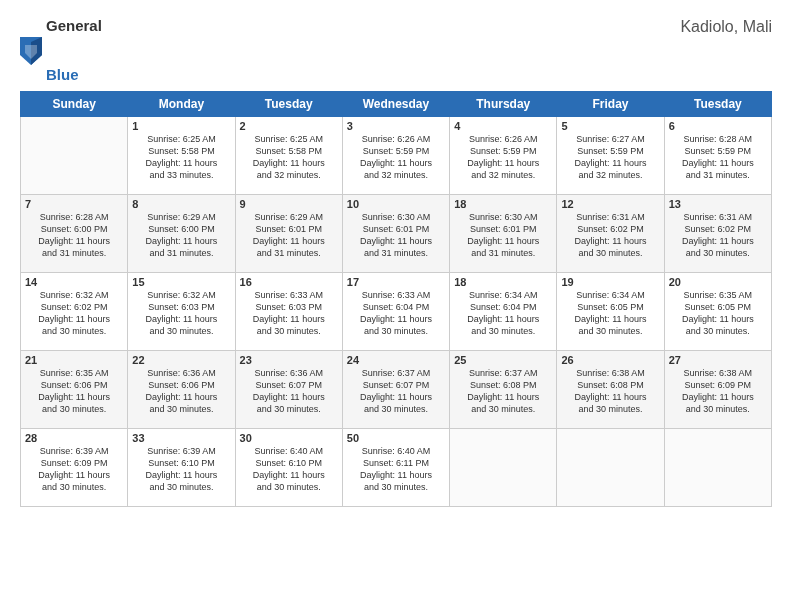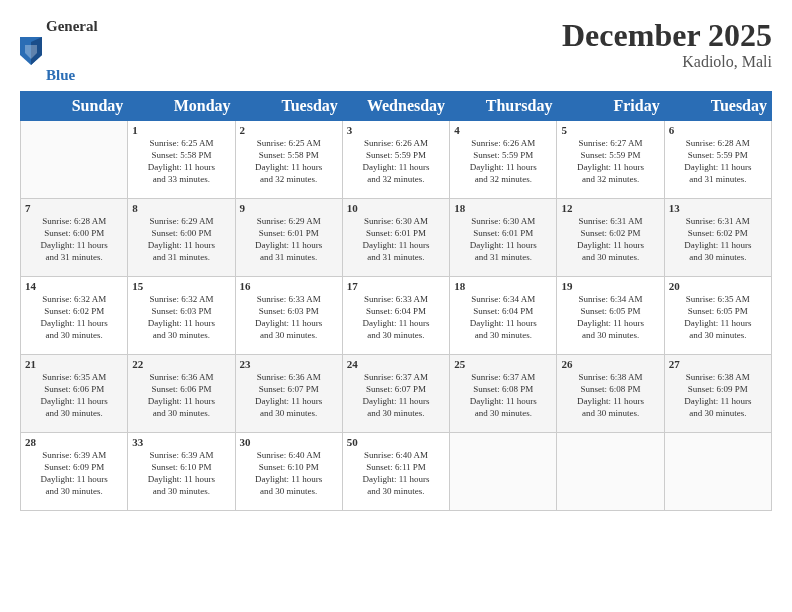--- a/index.html
+++ b/index.html
@@ -8,21 +8,20 @@
       background: #fff;
       width: 792px;
       height: 612px;
       overflow: hidden;
     }
     .page {
       width: 792px;
       height: 588px;
       padding: 18px 20px 10px 20px;
       background: #fff;
-      font-family: Liberation Serif, serif;
     }
     .header {
       display: flex;
       justify-content: space-between;
       align-items: flex-start;
       margin-bottom: 8px;
     }
     .logo {
       display: flex;
       align-items: center;
@@ -62,24 +61,24 @@
       color: #555;
     }
     table {
       width: 100%;
       border-collapse: collapse;
       table-layout: fixed;
     }
     thead tr th {
       background: #2a6db5;
       color: #fff;
-      font-size: 16px;
+      font-size: 12px;
       font-weight: bold;
       padding: 5px 4px;
-      text-align: right;
+      text-align: center;
       border: 1px solid #2a6db5;
     }
     tbody tr td {
       border: 1px solid #ccc;
       vertical-align: top;
       padding: 3px 4px;
       font-size: 9.2px;
       color: #333;
       height: 78px;
       background: #fff;
@@ -114,21 +113,20 @@
         <polygon points="0,0 22,0 22,18 11,28 0,18" fill="#2a6db5"></polygon>
         <polygon points="11,5 22,0 22,18 11,28" fill="#1a4d8a"></polygon>
         <polygon points="5,8 17,8 17,16 11,22 5,16" fill="white" opacity="0.3"></polygon>
       </svg>
       <div class="logo-text">
         <span class="logo-general">General</span>
         <span class="logo-blue">Blue</span>
       </div>
     </div>
     <div class="title-block">
-      <div class="month-title">December 2025</div>
       <div class="subtitle">Kadiolo, Mali</div>
     </div>
   </div>
 
   <table>
     <thead>
       <tr>
         <th>Sunday</th>
         <th>Monday</th>
         <th>Tuesday</th>

